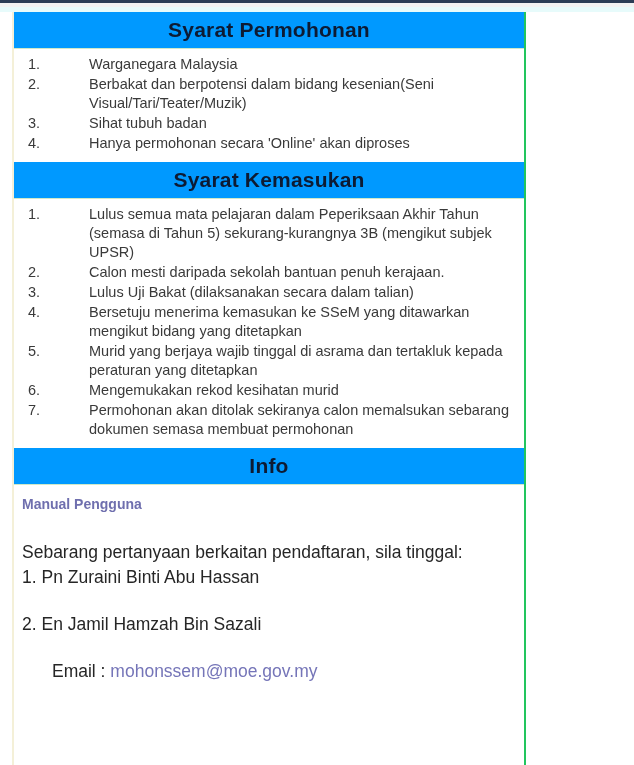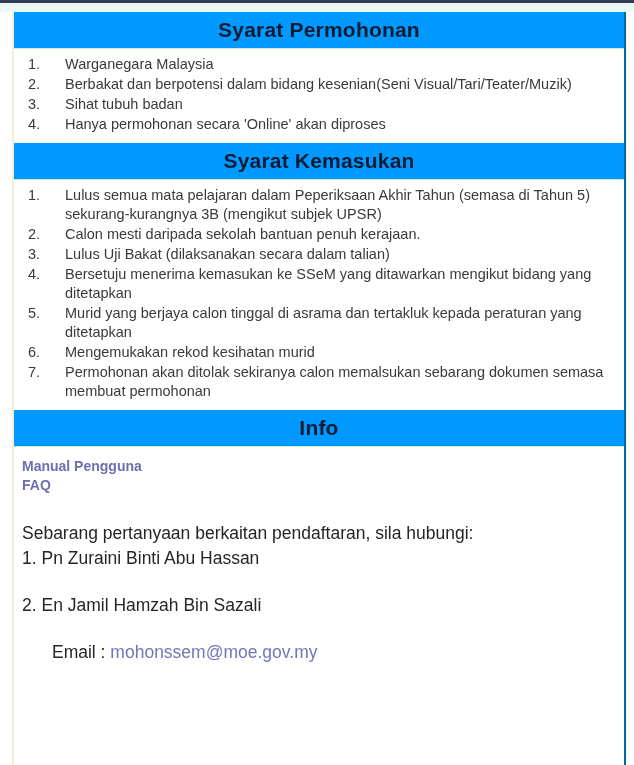--- a/index.html
+++ b/index.html
@@ -34,25 +34,25 @@
   #top-chrome .cyan-line {
     height: 5px;
     background: #e7fbfb;
   }
 
   
   #page {
     position: absolute;
     top: 12px;
     left: 12px;
-    width: 614px;
+    width: 514px;
     height: 753px;
     box-sizing: border-box;
     border-left: 2px solid #f4f0d8;
-    border-right: 2px solid #0369a1;
+    border-right: 2px solid #22c55e;
     background: #ffffff;
   }
 
   .section {
     width: 100%;
   }
 
   .section-header {
     background: #0099ff;
     color: #0d1b33;
@@ -90,20 +90,21 @@
     left: 8px;
     top: 0;
     width: 22px;
     text-align: left;
     color: #3a3a3a;
     font-size: 14.5px;
     line-height: 19px;
   }
   ol.numlist > li .txt {
     display: block;
+    margin-left: 24px;
   }
 
   
   #syarat-permohonan ol.numlist > li { margin-bottom: 1px; }
   #syarat-kemasukan  ol.numlist > li { margin-bottom: 1px; }
 
   
   .link-list {
     padding: 4px 0 6px 8px;
   }
@@ -184,48 +185,47 @@
         <li>
           <span class="num">3.</span>
           <span class="txt">Lulus Uji Bakat (dilaksanakan secara dalam talian)</span>
         </li>
         <li>
           <span class="num">4.</span>
           <span class="txt">Bersetuju menerima kemasukan ke SSeM yang ditawarkan mengikut bidang yang ditetapkan</span>
         </li>
         <li>
           <span class="num">5.</span>
-          <span class="txt">Murid yang berjaya calon tinggal di asrama dan tertakluk kepada peraturan yang ditetapkan</span>
+          <span class="txt">Murid yang berjaya wajib tinggal di asrama dan tertakluk kepada peraturan yang ditetapkan</span>
         </li>
         <li>
           <span class="num">6.</span>
           <span class="txt">Mengemukakan rekod kesihatan murid</span>
         </li>
         <li>
           <span class="num">7.</span>
           <span class="txt">Permohonan akan ditolak sekiranya calon memalsukan sebarang dokumen semasa membuat permohonan</span>
         </li>
       </ol>
     </div>
   </div>
 
   <div class="section" id="info">
     <div class="section-header">Info</div>
     <div class="section-body">
       <div class="link-list">
         <a href="#">Manual Pengguna</a>
-        <a href="#">FAQ</a>
       </div>
     </div>
   </div>
 
   <div class="section" id="hubungi">
     <div class="section-body">
       <div class="contact">
-        <span class="line">Sebarang pertanyaan berkaitan pendaftaran, sila hubungi:</span>
+        <span class="line">Sebarang pertanyaan berkaitan pendaftaran, sila tinggal:</span>
         <span class="line">1. Pn Zuraini Binti Abu Hassan</span>
         <span class="spacer"></span>
         <span class="line">2. En Jamil Hamzah Bin Sazali</span>
         <span class="spacer"></span>
         <span class="line indent2"><span>Email : </span><a href="#">mohonssem@moe.gov.my</a></span>
       </div>
     </div>
   </div>
 
 </div>

